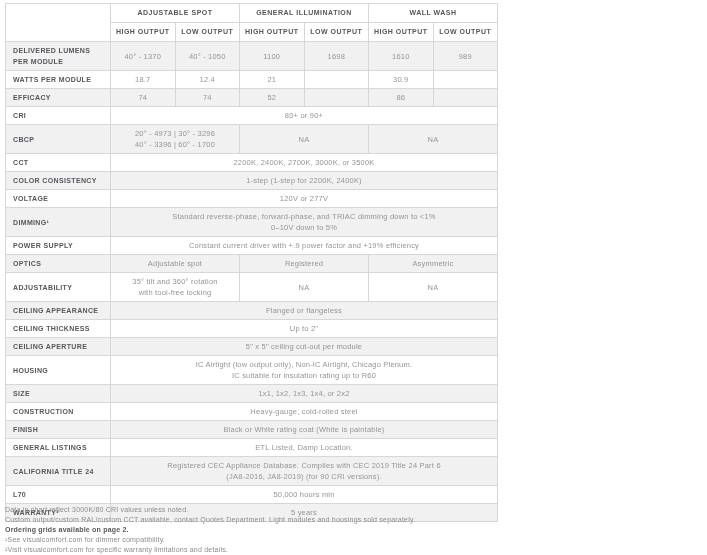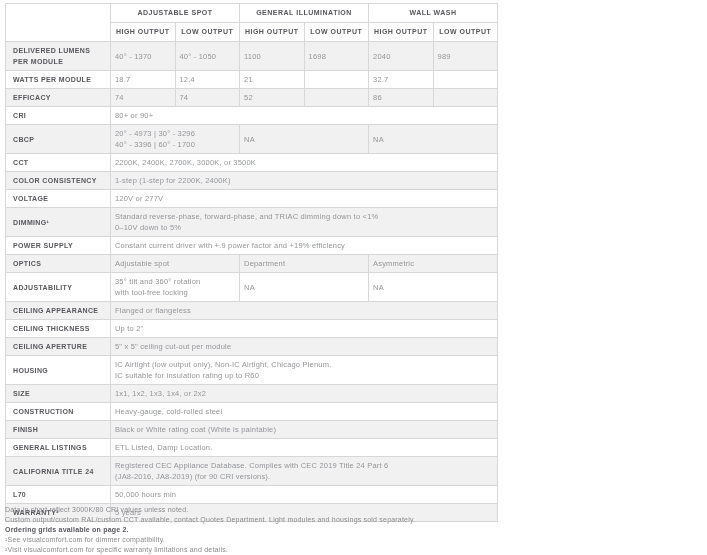--- a/index.html
+++ b/index.html
@@ -41,20 +41,21 @@
     text-align: left;
     padding: 3px 4px 3px 7px;
     font-size: 7px;
     font-weight: bold;
     letter-spacing: 0.35px;
     color: #56575b;
     line-height: 11px;
     background: #ffffff;
   }
   table.spec td.value-cell {
+    text-align: center;
     font-size: 7.5px;
     letter-spacing: 0.2px;
     color: #939598;
     line-height: 11px;
     padding: 3px 4px;
     white-space: pre-line;
     background: #ffffff;
   }
   table.spec tr.shaded td { background: #f1f1f2; }
   .footnotes {
@@ -100,30 +101,30 @@
         <th>LOW OUTPUT</th>
       </tr>
     </thead>
     <tbody>
         <tr class="shaded">
           <td class="label-cell">DELIVERED LUMENS PER MODULE</td>
           <td class="value-cell">40° - 1370</td>
           <td class="value-cell">40° - 1050</td>
           <td class="value-cell">1100</td>
           <td class="value-cell">1698</td>
-          <td class="value-cell">2040</td>
+          <td class="value-cell">1610</td>
           <td class="value-cell">989</td>
         </tr>
         <tr>
           <td class="label-cell">WATTS PER MODULE</td>
           <td class="value-cell">18.7</td>
           <td class="value-cell">12.4</td>
           <td class="value-cell">21</td>
           <td class="value-cell"></td>
-          <td class="value-cell">32.7</td>
+          <td class="value-cell">30.9</td>
           <td class="value-cell"></td>
         </tr>
         <tr class="shaded">
           <td class="label-cell">EFFICACY</td>
           <td class="value-cell">74</td>
           <td class="value-cell">74</td>
           <td class="value-cell">52</td>
           <td class="value-cell"></td>
           <td class="value-cell">86</td>
           <td class="value-cell"></td>
@@ -156,21 +157,21 @@
           <td class="value-cell" colspan="6">Standard reverse-phase, forward-phase, and TRIAC dimming down to &lt;1%
 0–10V down to 5%</td>
         </tr>
         <tr>
           <td class="label-cell">POWER SUPPLY</td>
           <td class="value-cell" colspan="6">Constant current driver with +.9 power factor and +19% efficiency</td>
         </tr>
         <tr class="shaded">
           <td class="label-cell">OPTICS</td>
           <td class="value-cell" colspan="2">Adjustable spot</td>
-          <td class="value-cell" colspan="2">Department</td>
+          <td class="value-cell" colspan="2">Registered</td>
           <td class="value-cell" colspan="2">Asymmetric</td>
         </tr>
         <tr>
           <td class="label-cell">ADJUSTABILITY</td>
           <td class="value-cell" colspan="2">35° tilt and 360° rotation
 with tool-free locking</td>
           <td class="value-cell" colspan="2">NA</td>
           <td class="value-cell" colspan="2">NA</td>
         </tr>
         <tr class="shaded">

